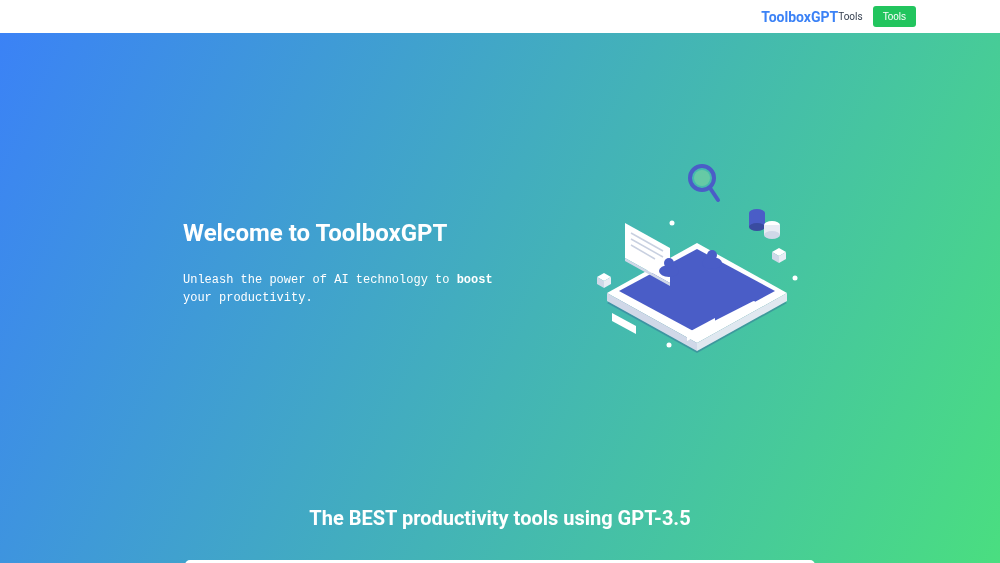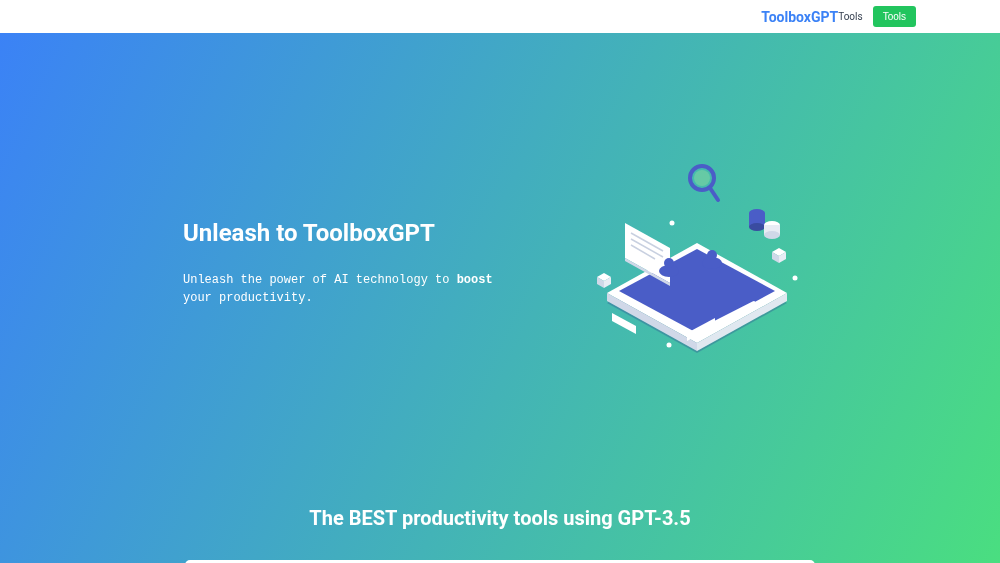--- a/index.html
+++ b/index.html
@@ -110,21 +110,21 @@
   <div class="brand">ToolboxGPT</div>
   <div class="nav-right">
     <a class="nav-link">Tools</a>
     <button class="login-btn">Tools</button>
   </div>
 </div>
 
 <div class="hero">
   <div class="hero-content">
     <div class="hero-text">
-      <h1 class="hero-title">Unleash to ToolboxGPT</h1>
+      <h1 class="hero-title">Welcome to ToolboxGPT</h1>
       <p class="hero-subtitle">
         <span>Unleash the power of AI technology to </span><span class="bold">boost</span><span> your productivity.</span>
       </p>
     </div>
     <div class="hero-illustration">
       <svg class="illustration-svg" viewBox="0 0 240 200">
 
         <path d="M 30 140 L 120 190 L 210 140 L 120 90 Z" fill="#2a3d8f" opacity="0.3"></path>
 
         <path d="M 30 130 L 120 180 L 210 130 L 120 80 Z" fill="#ffffff"></path>

